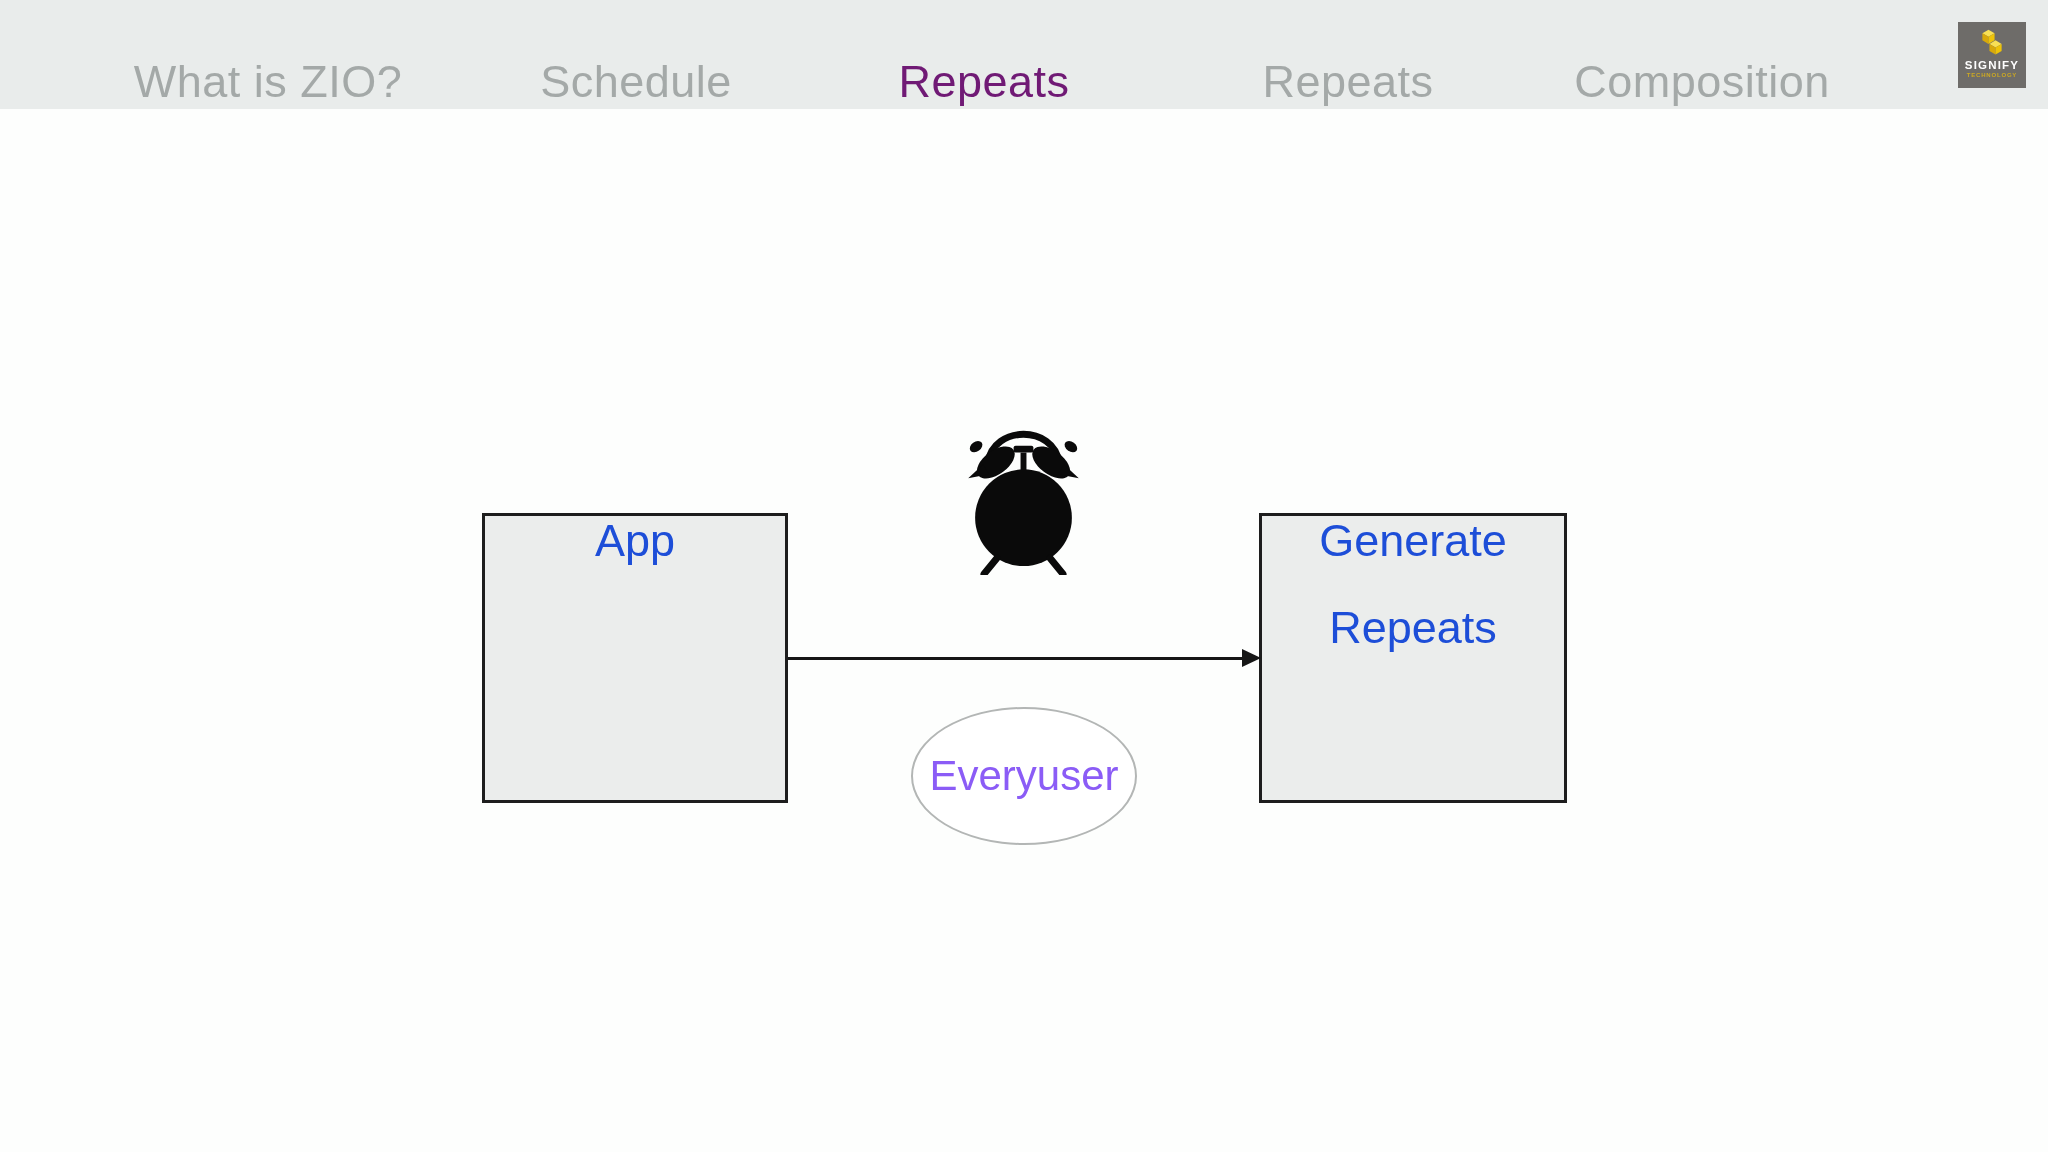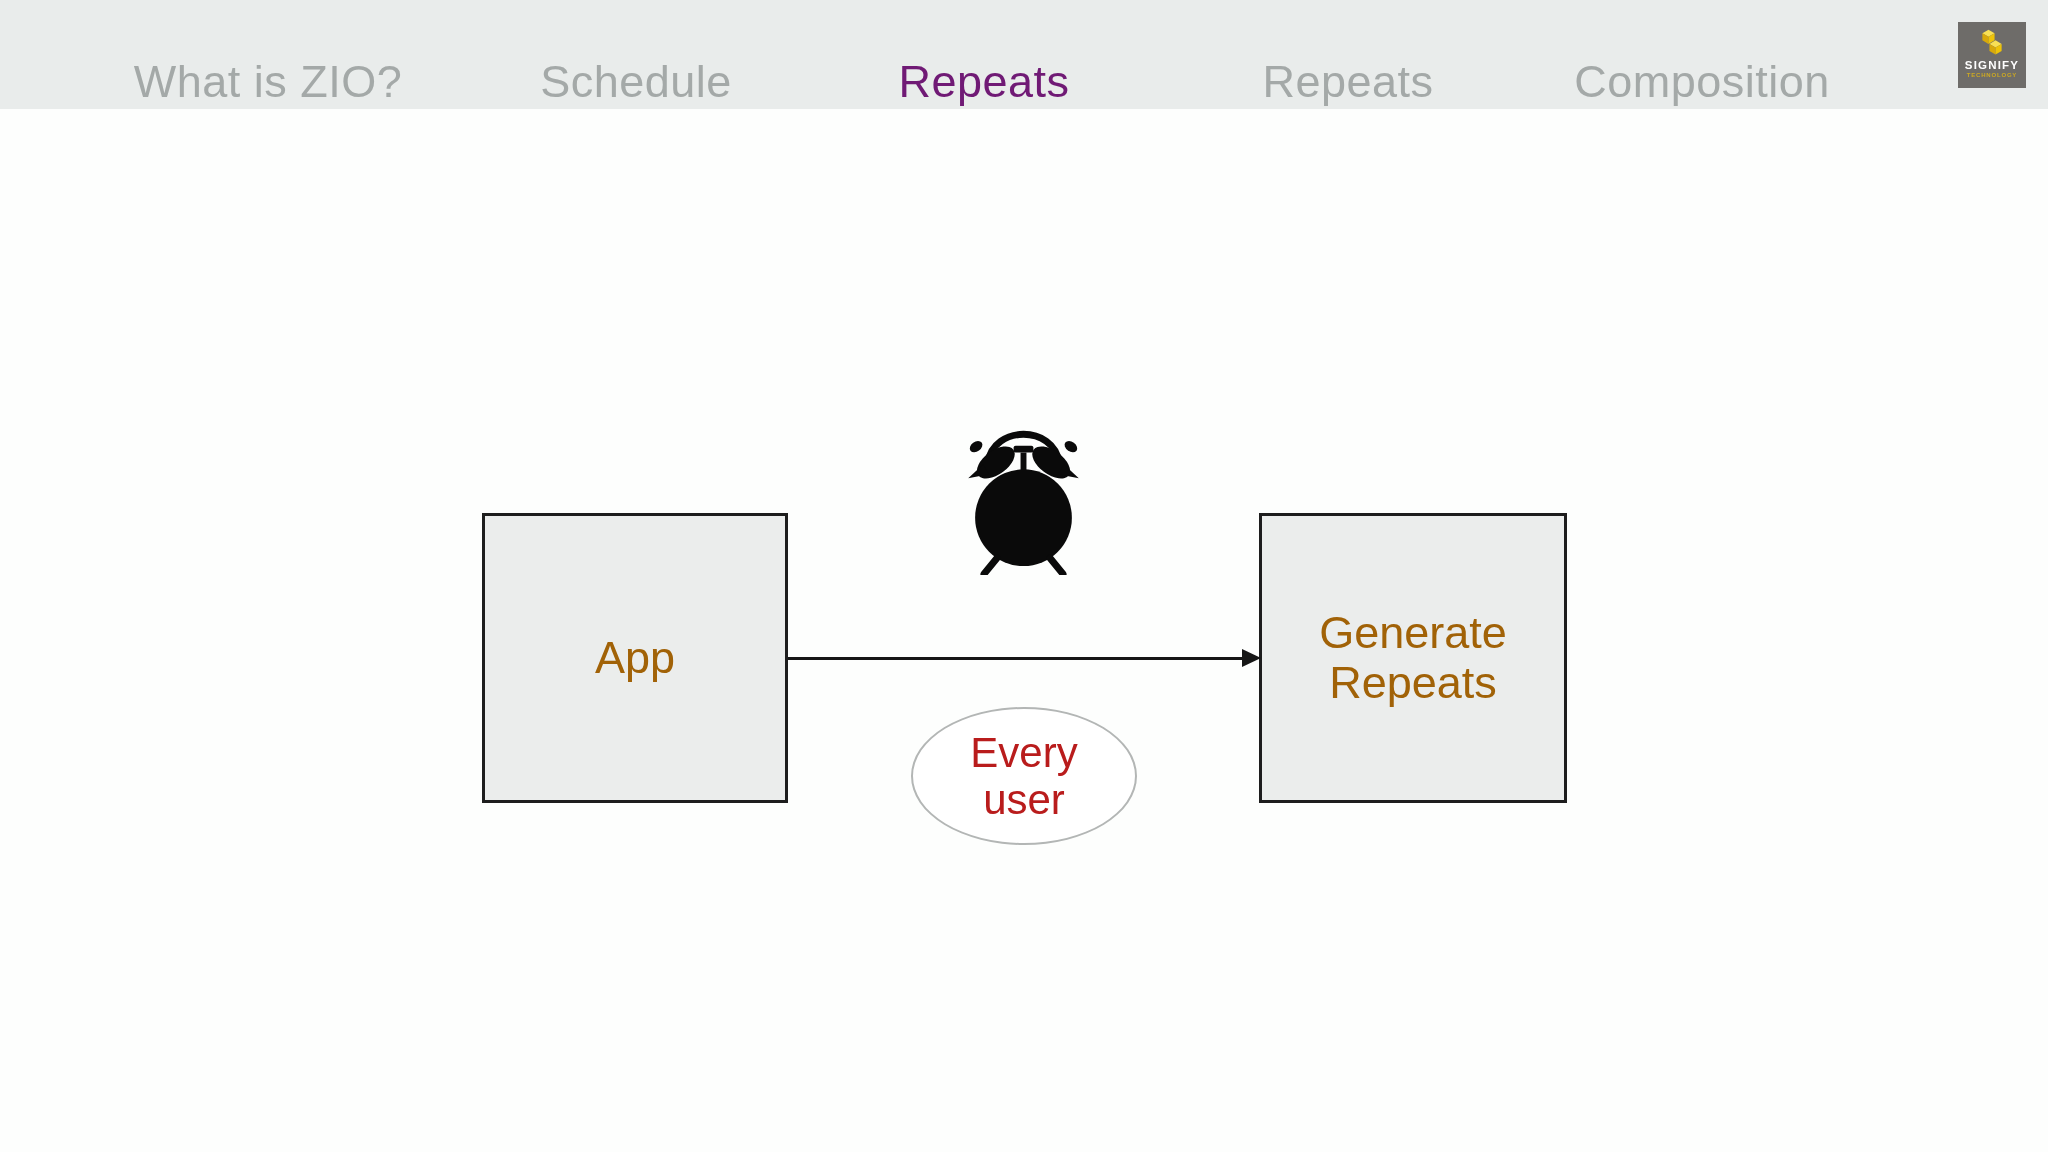--- a/index.html
+++ b/index.html
@@ -52,29 +52,29 @@
     letter-spacing:0.8px;line-height:1.2;
   }
 
   
   .dbox{
     position:absolute;
     box-sizing:border-box;
     background:#ebedec;
     border:3px solid #1d1d1d;
     display:flex;flex-direction:column;
-    align-items:center;justify-content:center;
+    align-items:center;
     text-align:center;
-    color:#a16207;
+    color:#1d4ed8;
     font-size:45px;
     font-weight:300;
     line-height:1.12;
   }
   #app-box{left:482px;top:513px;width:306px;height:290px;}
-  #report-box{left:1259px;top:513px;width:308px;height:290px;}
+  #report-box{left:1259px;top:513px;width:308px;height:290px;gap:37px;}
 
   
   .arrow-line{
     position:absolute;left:788px;top:657px;
     width:457px;height:3px;background:#161616;
   }
   .arrow-head{
     position:absolute;left:1242px;top:649px;
     width:0;height:0;
     border-top:9.5px solid transparent;
@@ -89,24 +89,24 @@
   }
 
   
   .ellipse{
     position:absolute;left:911px;top:707px;
     width:226px;height:138px;
     box-sizing:border-box;
     background:#ffffff;
     border:2px solid #b3b6b5;
     border-radius:50%;
-    display:flex;flex-direction:column;
+    display:flex;flex-direction:row;
     align-items:center;justify-content:center;
     text-align:center;
-    color:#b91c1c;
+    color:#8b5cf6;
     font-size:42px;
     font-weight:300;
     line-height:1.13;
   }
 </style>
 </head>
 <body>
 
 <div class="stage">
 

